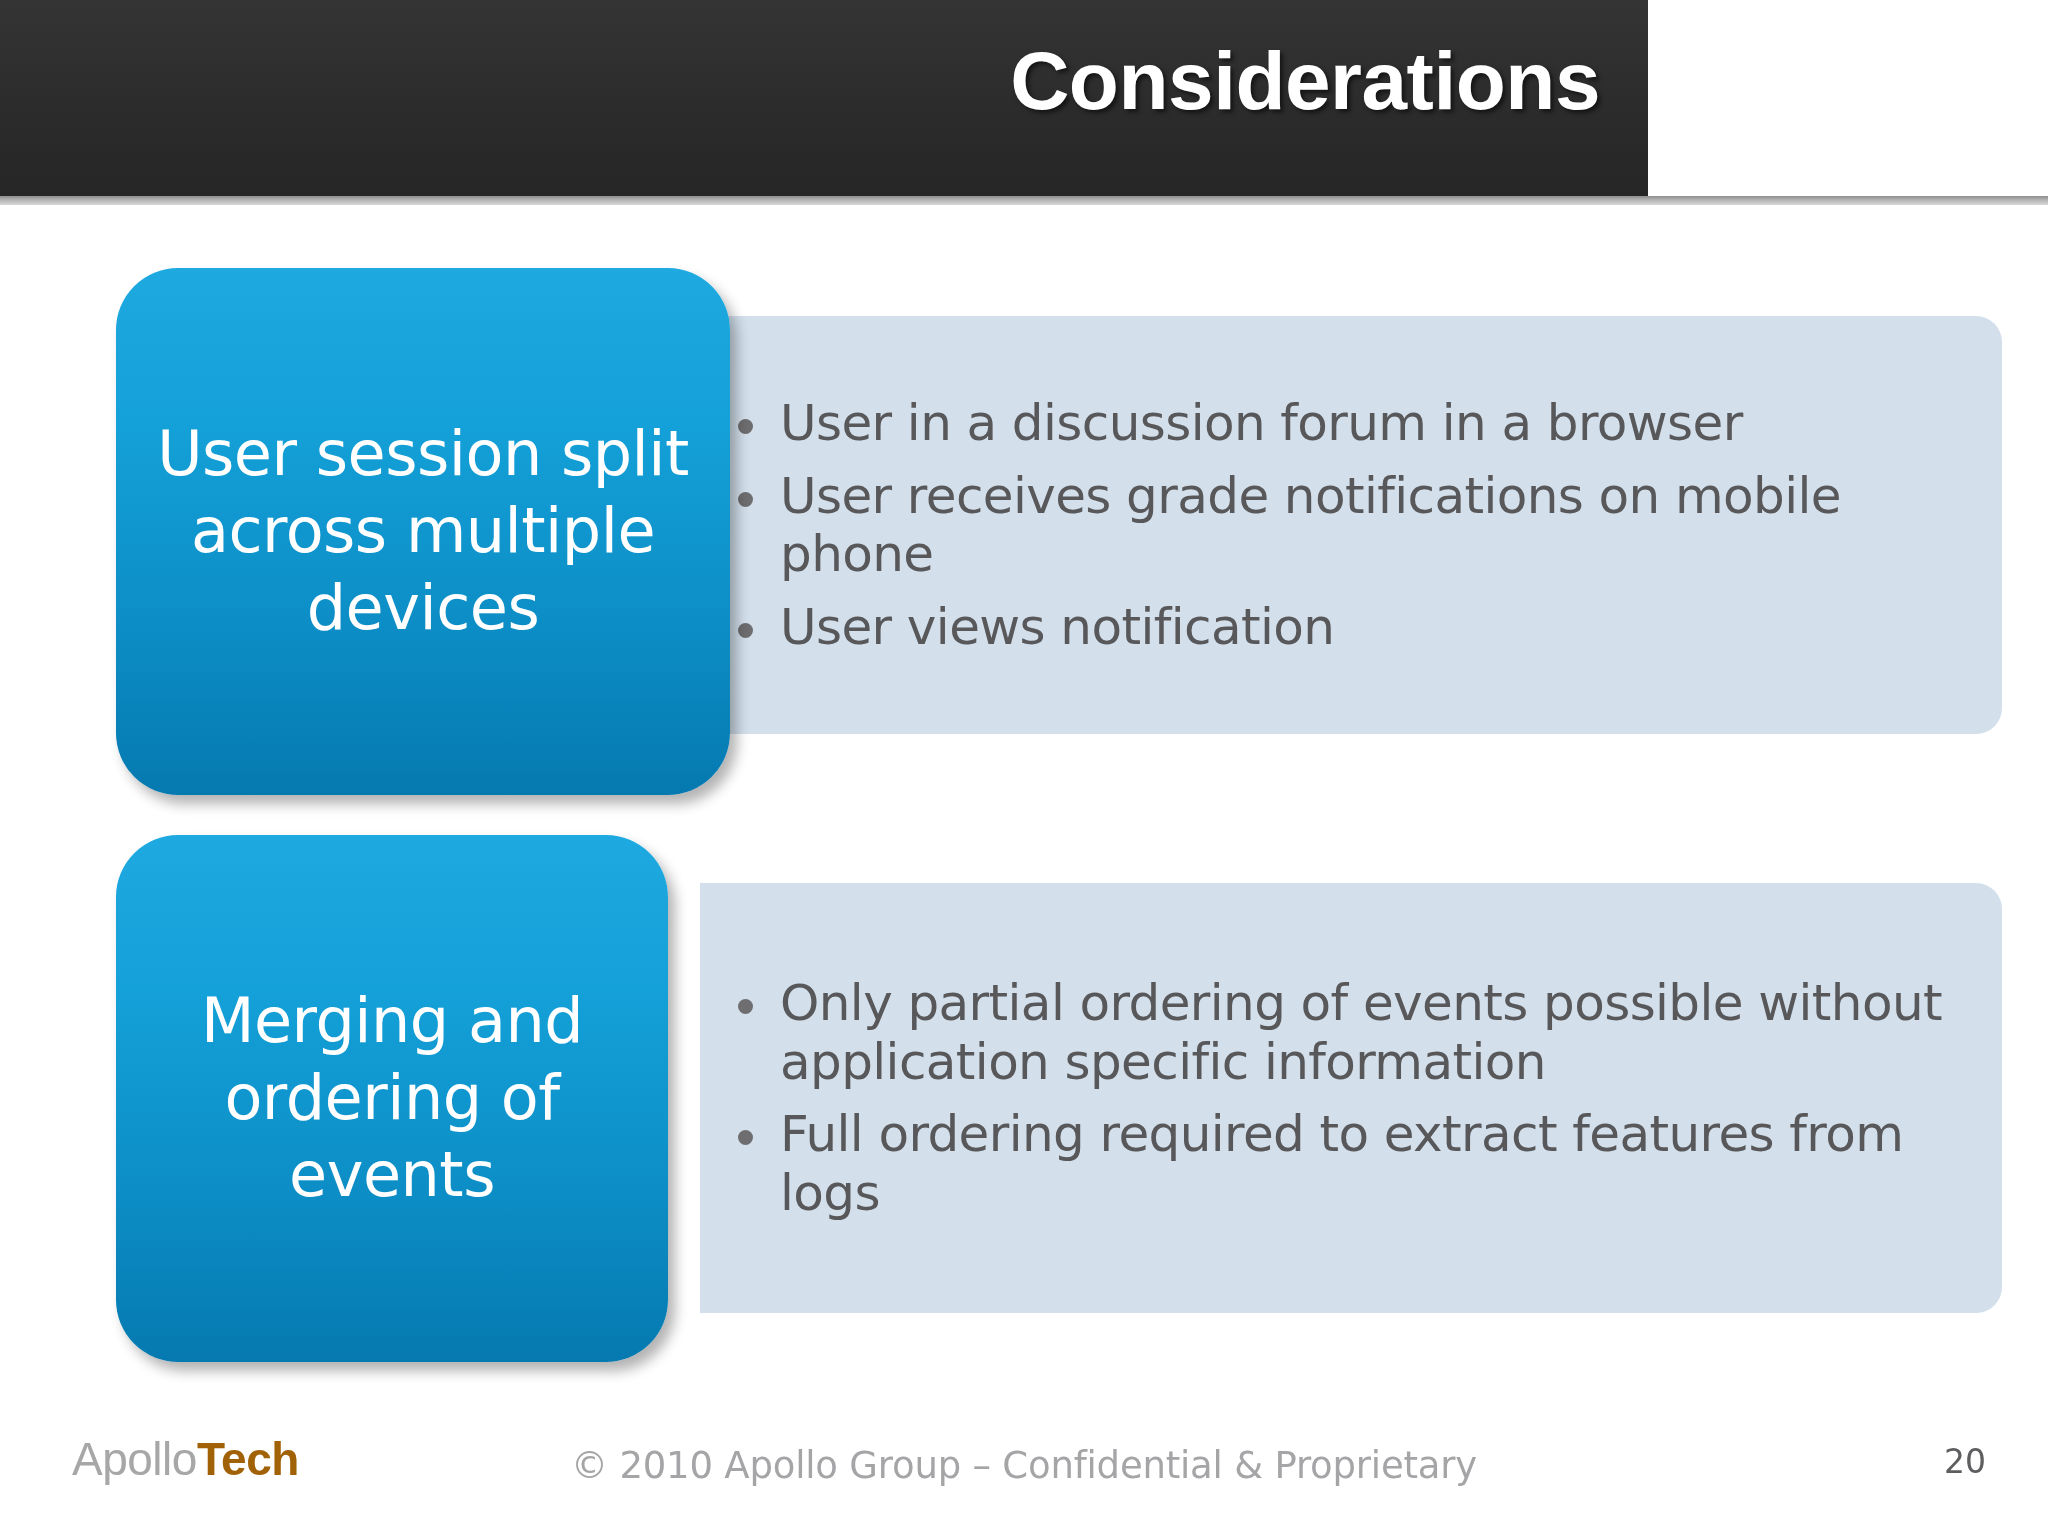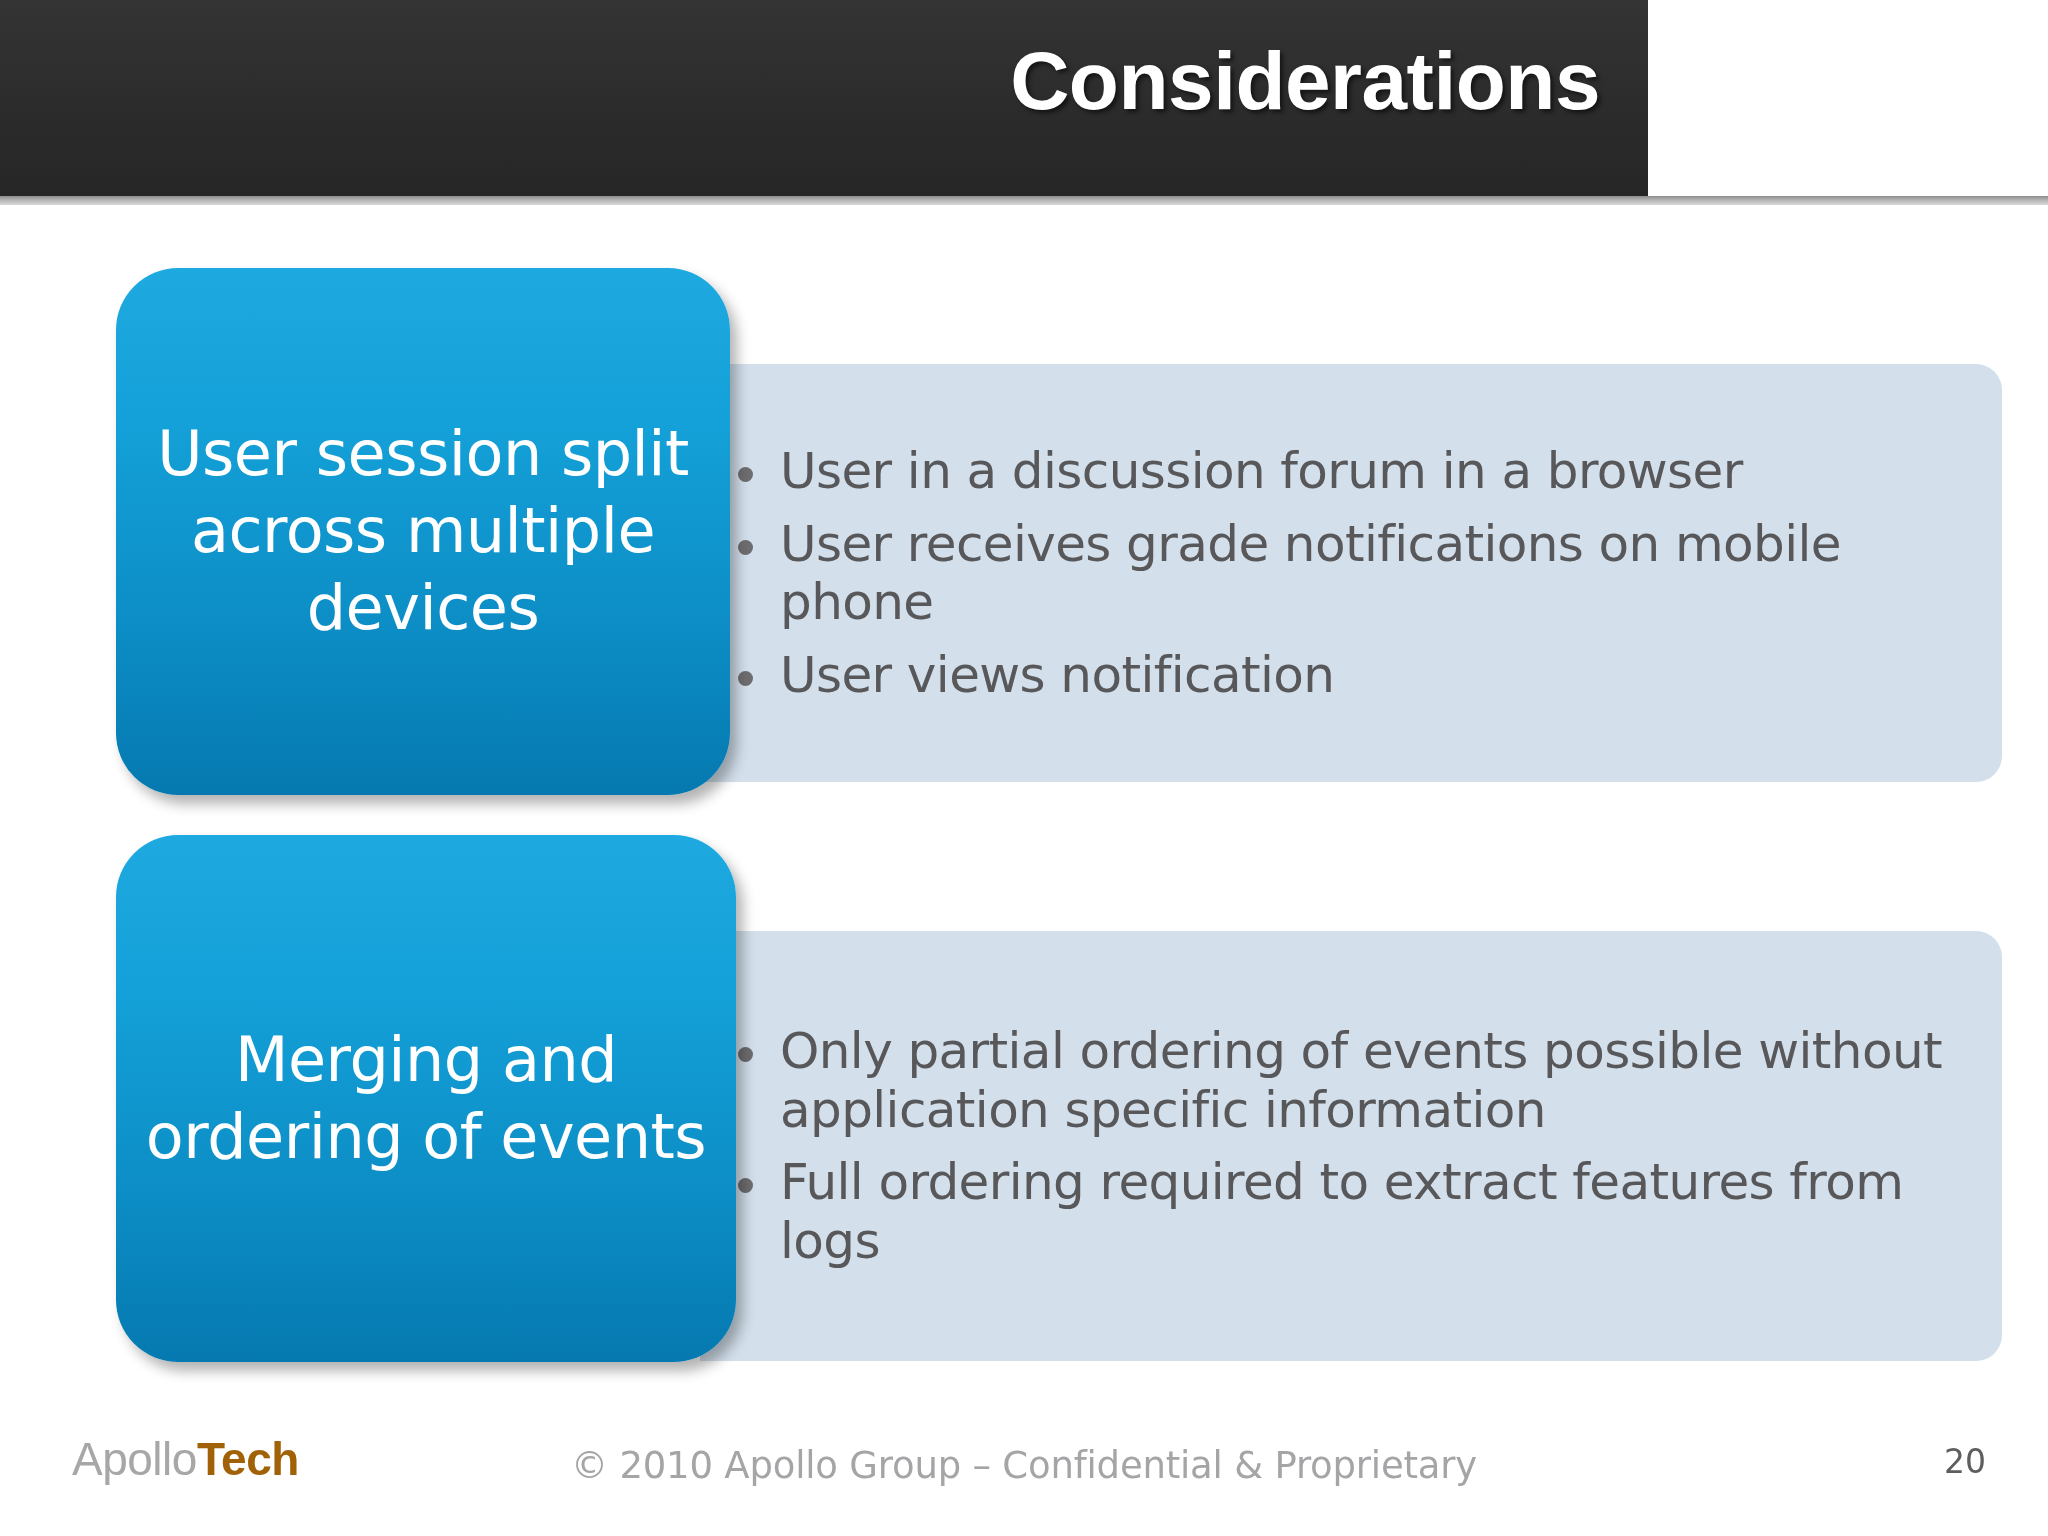--- a/index.html
+++ b/index.html
@@ -62,21 +62,20 @@
 
   
   .info-panel {
     position: absolute;
     background: #d3e0ec;
     border-radius: 0 26px 26px 0;
     box-sizing: border-box;
     display: flex;
     flex-direction: column;
     justify-content: center;
-    margin-top: 48px;
   }
   #row-0 .info-panel {
     left: 700px;
     top: 48px;
     width: 1302px;
     height: 418px;
     padding: 10px 60px 10px 24px;
   }
   #row-1 .info-panel {
     left: 700px;
@@ -120,21 +119,21 @@
     border-radius: 62px;
     background: linear-gradient(180deg, #1eaae0 0%, #14a0d8 30%, #0c8cc4 70%, #0579b0 100%);
     box-shadow: 7px 9px 13px rgba(0,0,0,0.30);
     display: flex;
     align-items: center;
     justify-content: center;
     box-sizing: border-box;
     padding: 10px 28px;
   }
   #row-0 .label-box { top: 0px;  width: 614px; height: 527px; }
-  #row-1 .label-box { top: 0px;  width: 620px; height: 527px; }
+  #row-1 .label-box { top: 0px;  width: 552px; height: 527px; }
 
   .label-text {
     color: #ffffff;
     font-size: 62px;
     line-height: 1.24;
     text-align: center;
     font-family: "DejaVu Sans", sans-serif;
     font-weight: 400;
     letter-spacing: -0.5px;
     white-space: pre-line;

